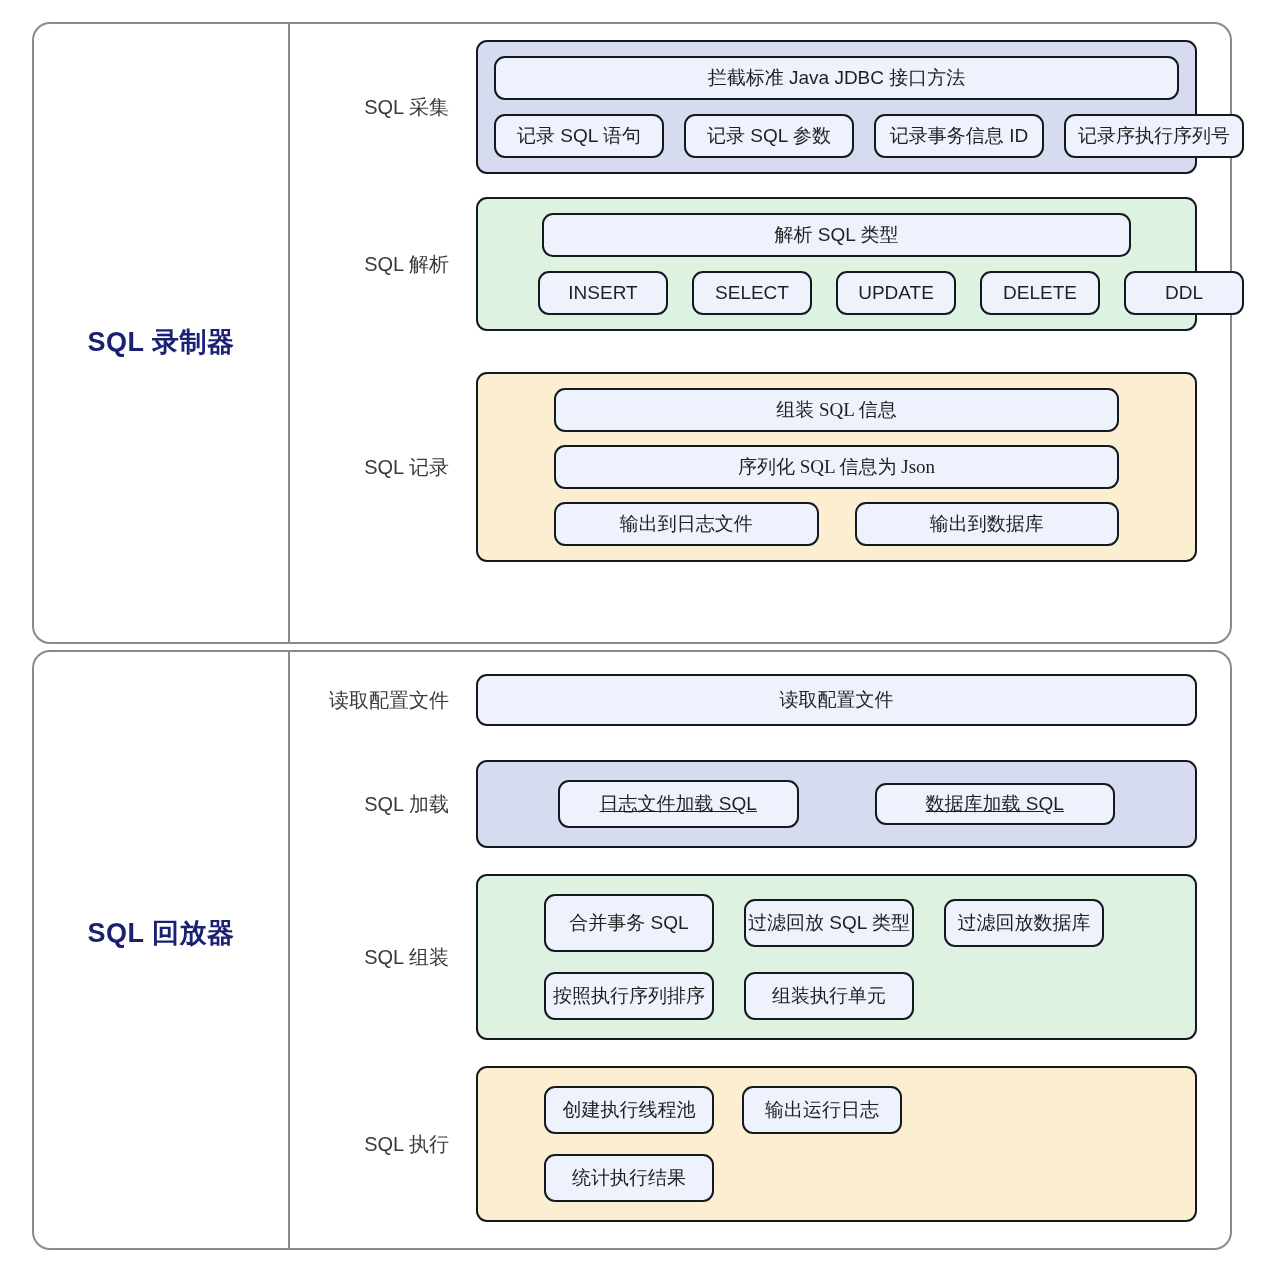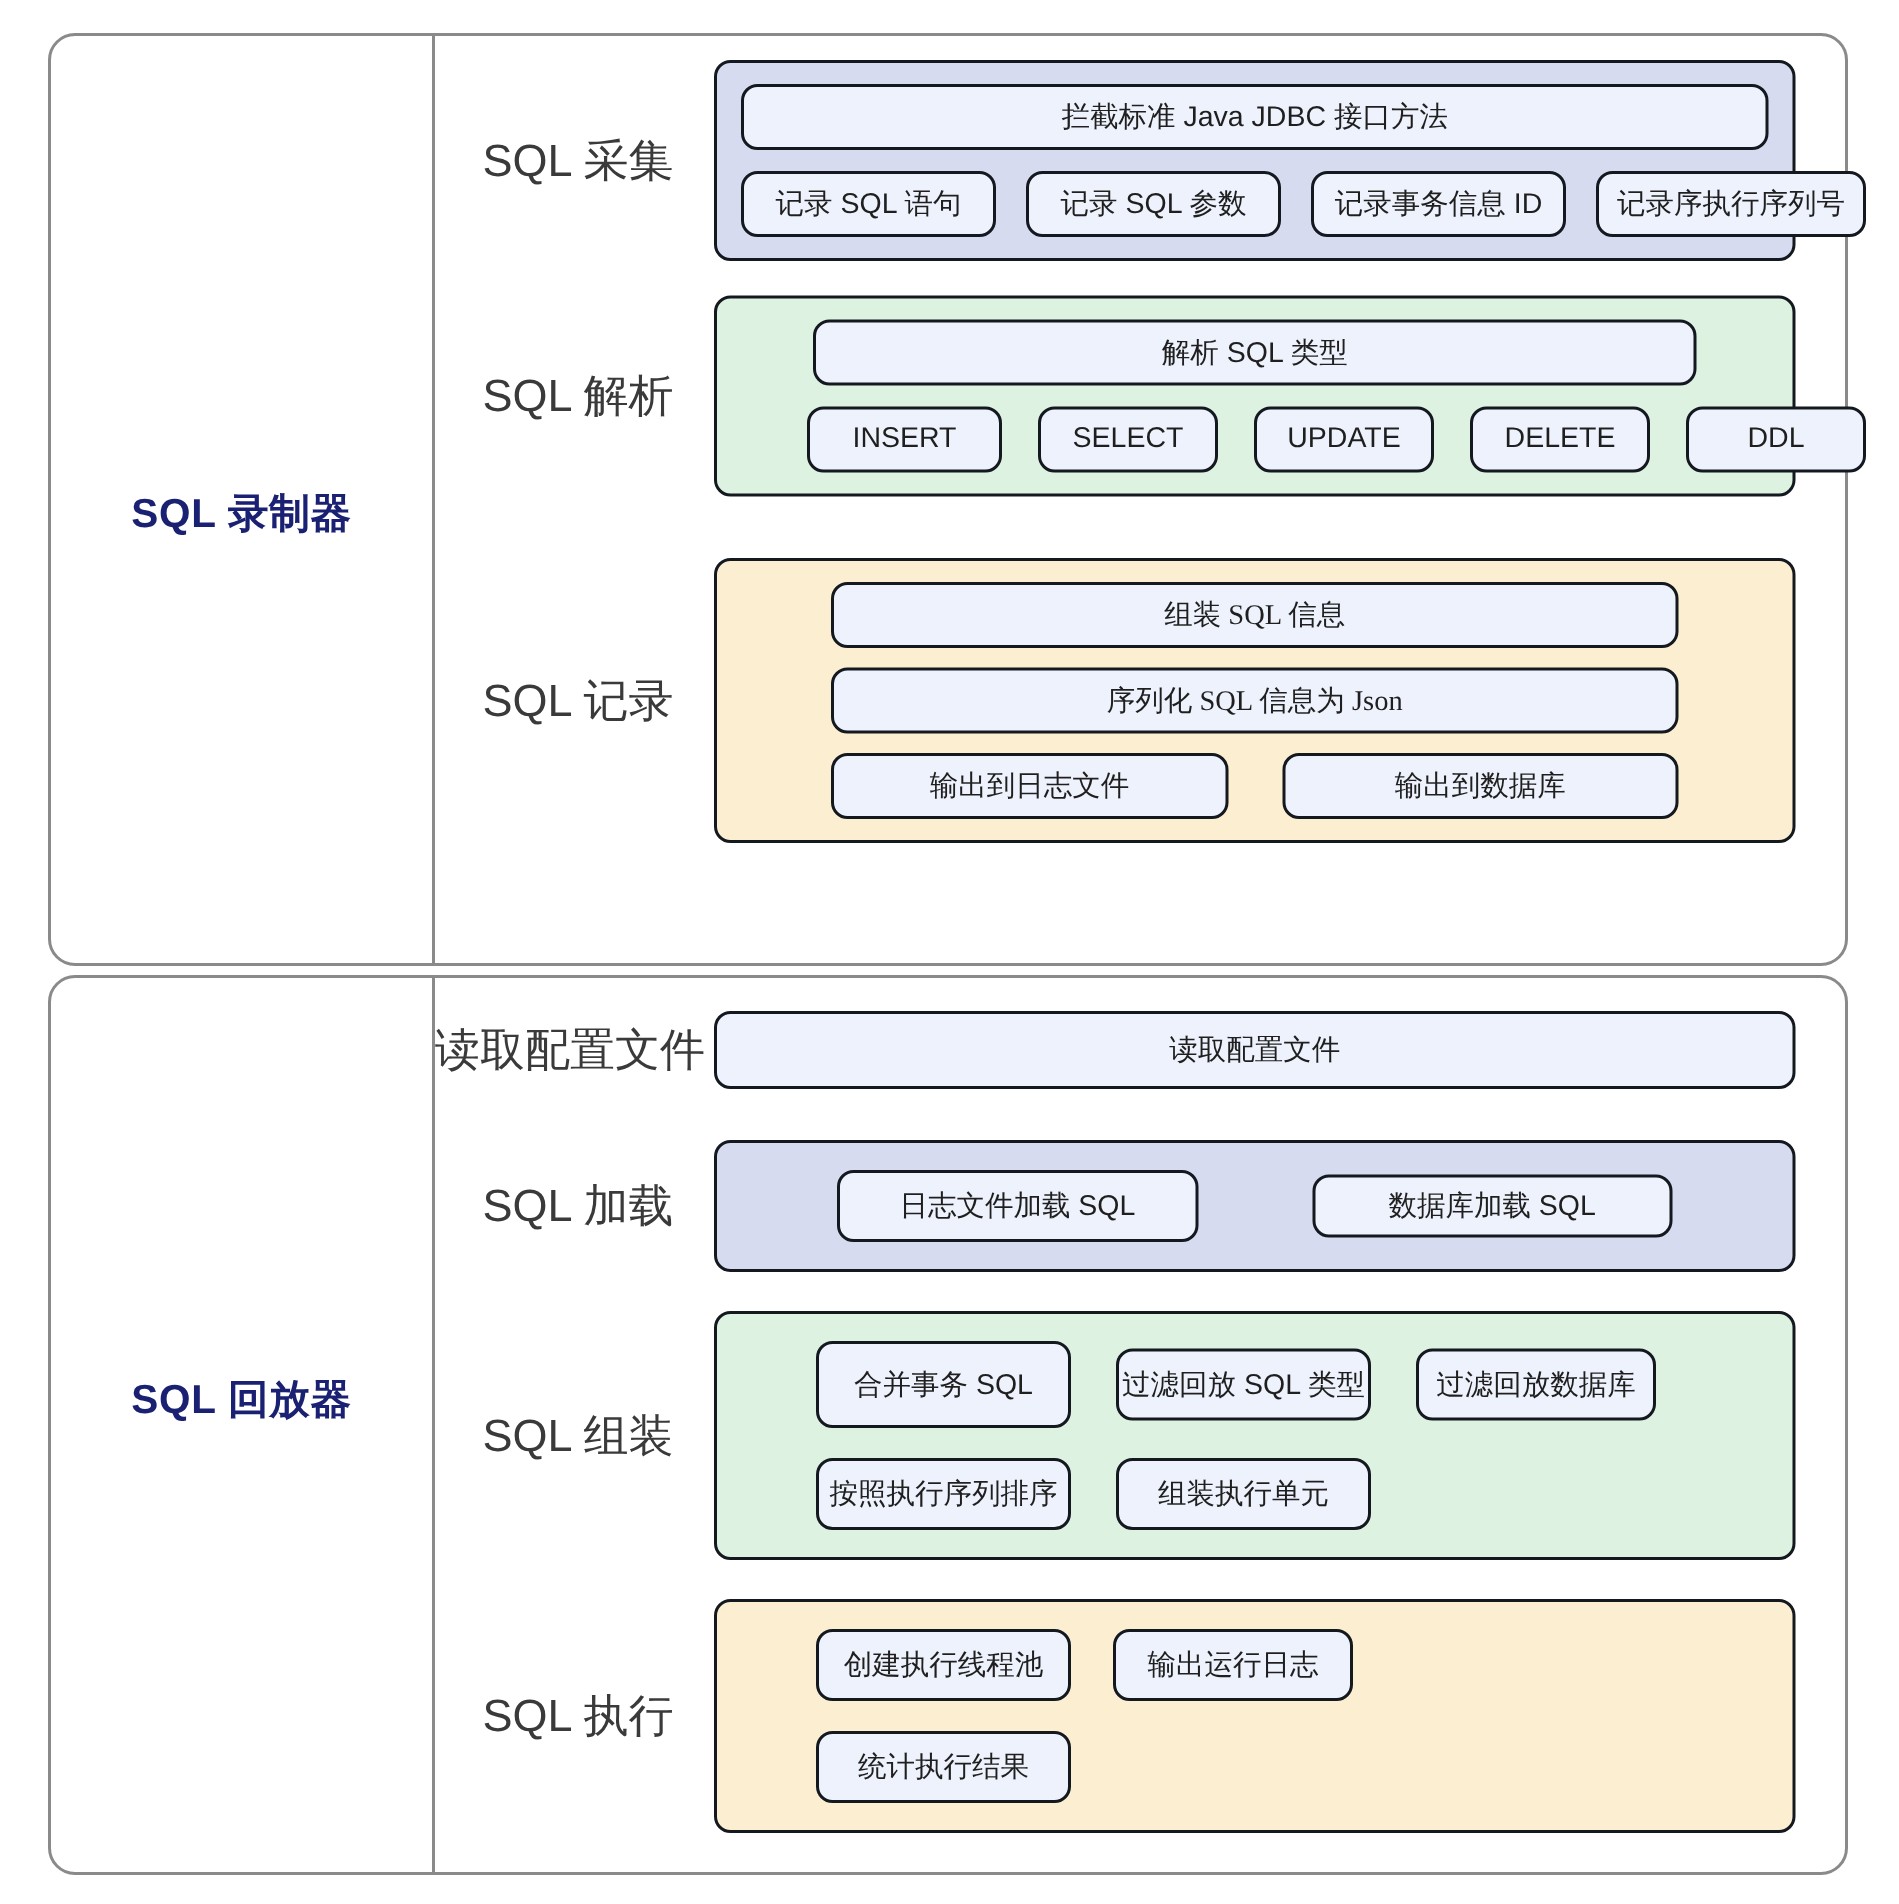--- a/index.html
+++ b/index.html
@@ -50,21 +50,21 @@
     left:256px;right:0;
     display:flex;
     align-items:center;
   }
   .row-label{
     width:186px;
     flex:0 0 186px;
     text-align:right;
     padding-right:27px;
     box-sizing:border-box;
-    font-size:30px;
+    font-size:20px;
     color:#3a3a3a;
     white-space:nowrap;
   }
   .row-body{flex:1 1 auto;min-width:0;padding-right:33px;}
 
   
   .group{
     border:2.5px solid #14181f;
     border-radius:11px;
     padding:14px 16px;
@@ -178,21 +178,21 @@
           <div class="grow">
             <div class="chip wide tall" style="height:52px;">读取配置文件</div>
           </div>
         </div>
       </div>
     </div>
 
     <div class="row" style="top:108px;">
       <div class="row-label">SQL 加载</div>
       <div class="row-body">
-        <div class="group purple" style="padding:18px 16px;">
+        <div class="group purple" style="padding:18px 16px;text-decoration:underline;">
           <div class="grow" style="gap:76px;padding:0 64px;">
             <div class="chip" style="flex:1 1 0;height:48px;">日志文件加载 SQL</div>
             <div class="chip" style="flex:1 1 0;height:42px;">数据库加载 SQL</div>
           </div>
         </div>
       </div>
     </div>
 
     <div class="row" style="top:222px;">
       <div class="row-label">SQL 组装</div>

